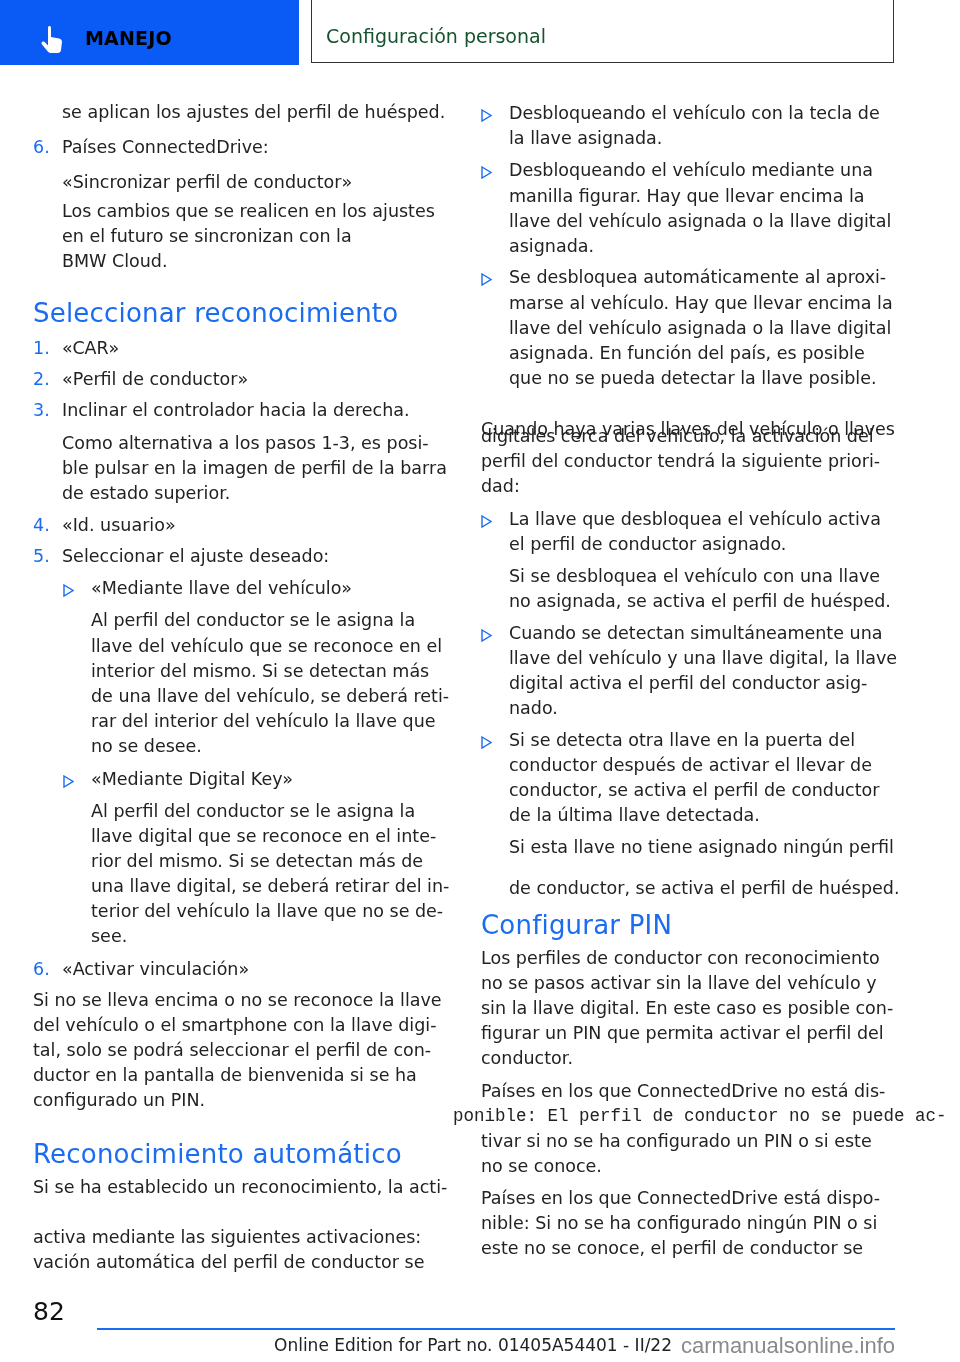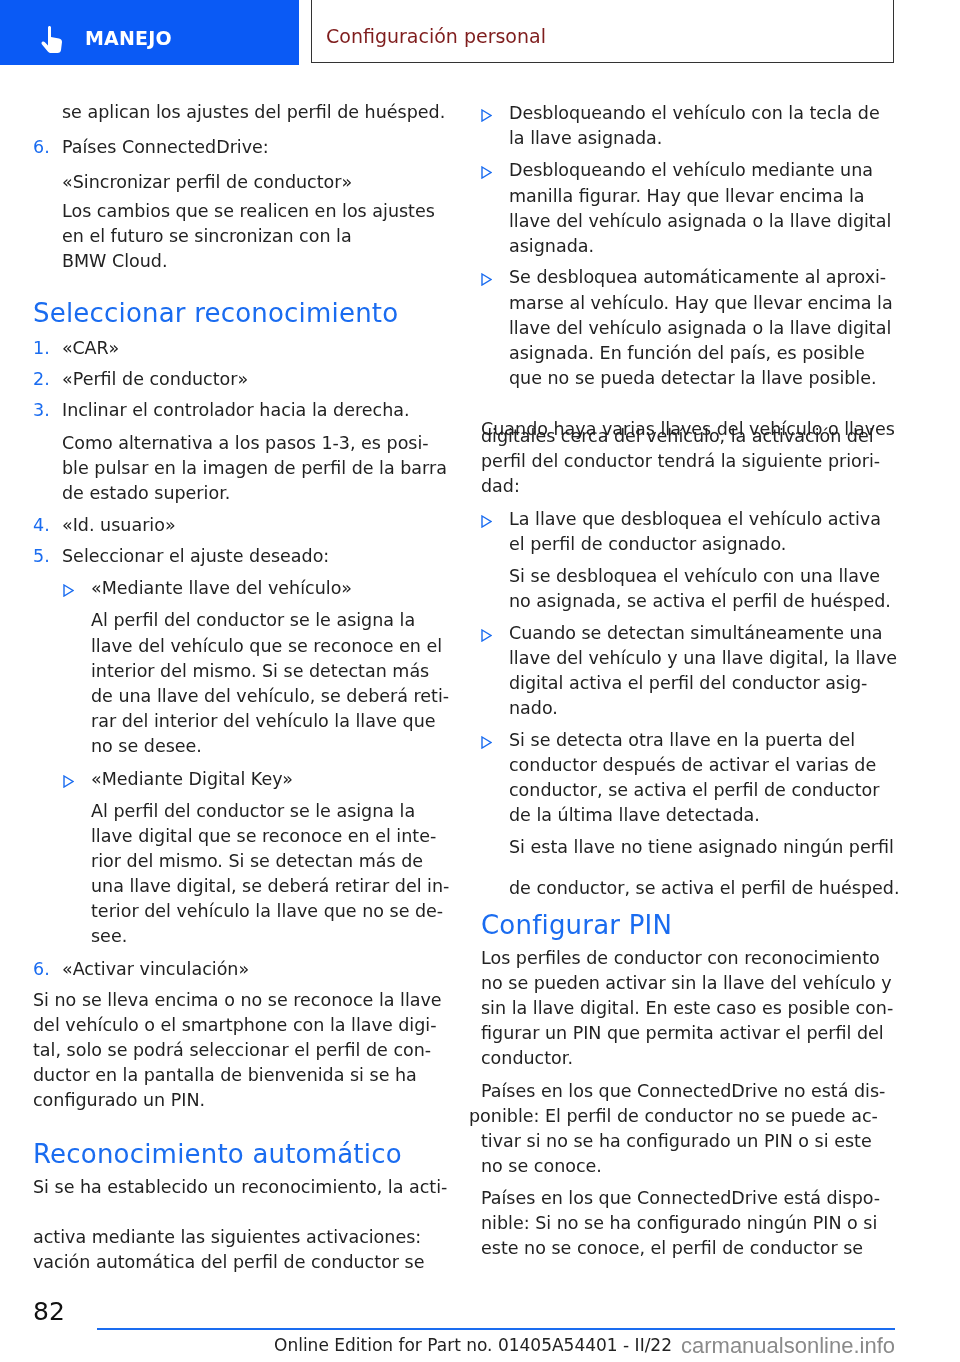--- a/index.html
+++ b/index.html
@@ -29,41 +29,41 @@
       position: absolute;
       left: 40px;
       top: 26px;
       width: 24px;
       height: 28px;
     }
     .header-tab .tab-label {
       position: absolute;
       left: 85px;
       top: 27px;
-      color: #ffffff;
+      color: #000000;
       font-weight: bold;
       font-size: 19px;
       letter-spacing: 0.2px;
     }
     .header-title-box {
       position: absolute;
       left: 311px;
       top: -2px;
       width: 583px;
       height: 65px;
       border: 1.5px solid #333333;
       border-top: none;
       box-sizing: border-box;
     }
     .header-title-box .title {
       position: absolute;
       left: 14px;
       top: 27px;
       font-size: 19px;
-      color: #7f1d1d;
+      color: #14532d;
     }
     .p {
       position: absolute;
       font-size: 17.5px;
       line-height: 25.5px;
       color: #222222;
       white-space: nowrap;
     }
     .num {
       position: absolute;
@@ -237,35 +237,35 @@
     </svg>
   <div class="p" style="left:509px; top:621px;">Cuando se detectan simultáneamente una</div>
   <div class="p" style="left:509px; top:646px;">llave del vehículo y una llave digital, la llave</div>
   <div class="p" style="left:509px; top:671px;">digital activa el perfil del conductor asig-</div>
   <div class="p" style="left:509px; top:696px;">nado.</div>
 
   <svg class="tri" style="left:481px; top:736px;" viewBox="0 0 11 13">
       <path d="M1 1 L10 6.5 L1 12 Z" fill="none" stroke="#1a6cf0" stroke-width="1.4"></path>
     </svg>
   <div class="p" style="left:509px; top:728px;text-align:center;">Si se detecta otra llave en la puerta del</div>
-  <div class="p" style="left:509px; top:753px;">conductor después de activar el varias de</div>
+  <div class="p" style="left:509px; top:753px;">conductor después de activar el llevar de</div>
   <div class="p" style="left:509px; top:778px;">conductor, se activa el perfil de conductor</div>
   <div class="p" style="left:509px; top:803px;">de la última llave detectada.</div>
   <div class="p" style="left:509px; top:835px;">Si esta llave no tiene asignado ningún perfil</div>
   <div class="p" style="left:509px; top:876px;">de conductor, se activa el perfil de huésped.</div>
 
   <div class="h2" style="left:481px; top:910px;">Configurar PIN</div>
   <div class="p" style="left:481px; top:946px;">Los perfiles de conductor con reconocimiento</div>
-  <div class="p" style="left:481px; top:971px;">no se pueden activar sin la llave del vehículo y</div>
+  <div class="p" style="left:481px; top:971px;">no se pasos activar sin la llave del vehículo y</div>
   <div class="p" style="left:481px; top:996px;">sin la llave digital. En este caso es posible con-</div>
   <div class="p" style="left:481px; top:1021px;">figurar un PIN que permita activar el perfil del</div>
   <div class="p" style="left:481px; top:1046px;">conductor.</div>
 
   <div class="p" style="left:481px; top:1079px;">Países en los que ConnectedDrive no está dis-</div>
-  <div class="p" style="left:469px; top:1104px;">ponible: El perfil de conductor no se puede ac-</div>
+  <div class="p" style="left:453px; top:1104px;font-family:Liberation Mono, monospace;">ponible: El perfil de conductor no se puede ac-</div>
   <div class="p" style="left:481px; top:1129px;">tivar si no se ha configurado un PIN o si este</div>
   <div class="p" style="left:481px; top:1154px;">no se conoce.</div>
 
   <div class="p" style="left:481px; top:1186px;">Países en los que ConnectedDrive está dispo-</div>
   <div class="p" style="left:481px; top:1211px;">nible: Si no se ha configurado ningún PIN o si</div>
   <div class="p" style="left:481px; top:1236px;">este no se conoce, el perfil de conductor se</div>
 </div>
 
 <div class="page-num">82</div>
 <div class="footer-rule"></div>

